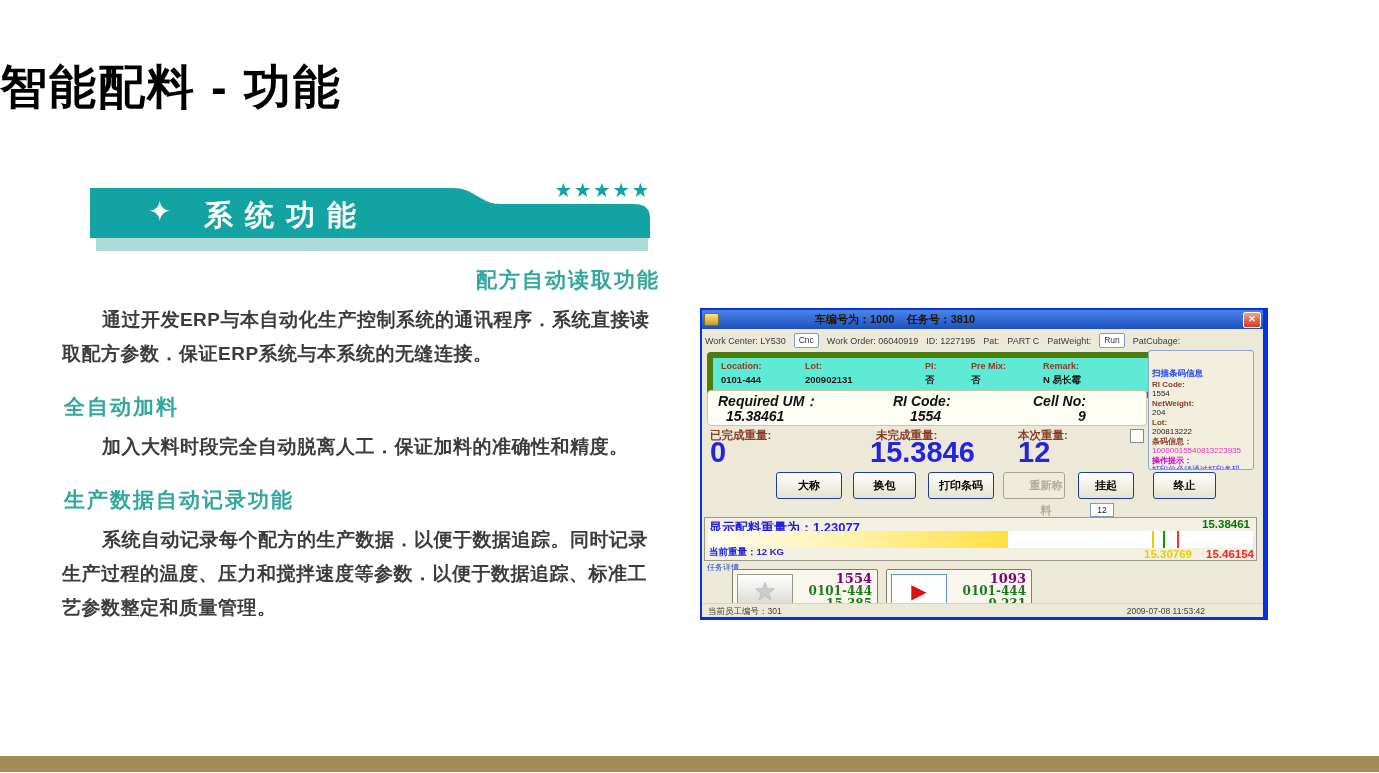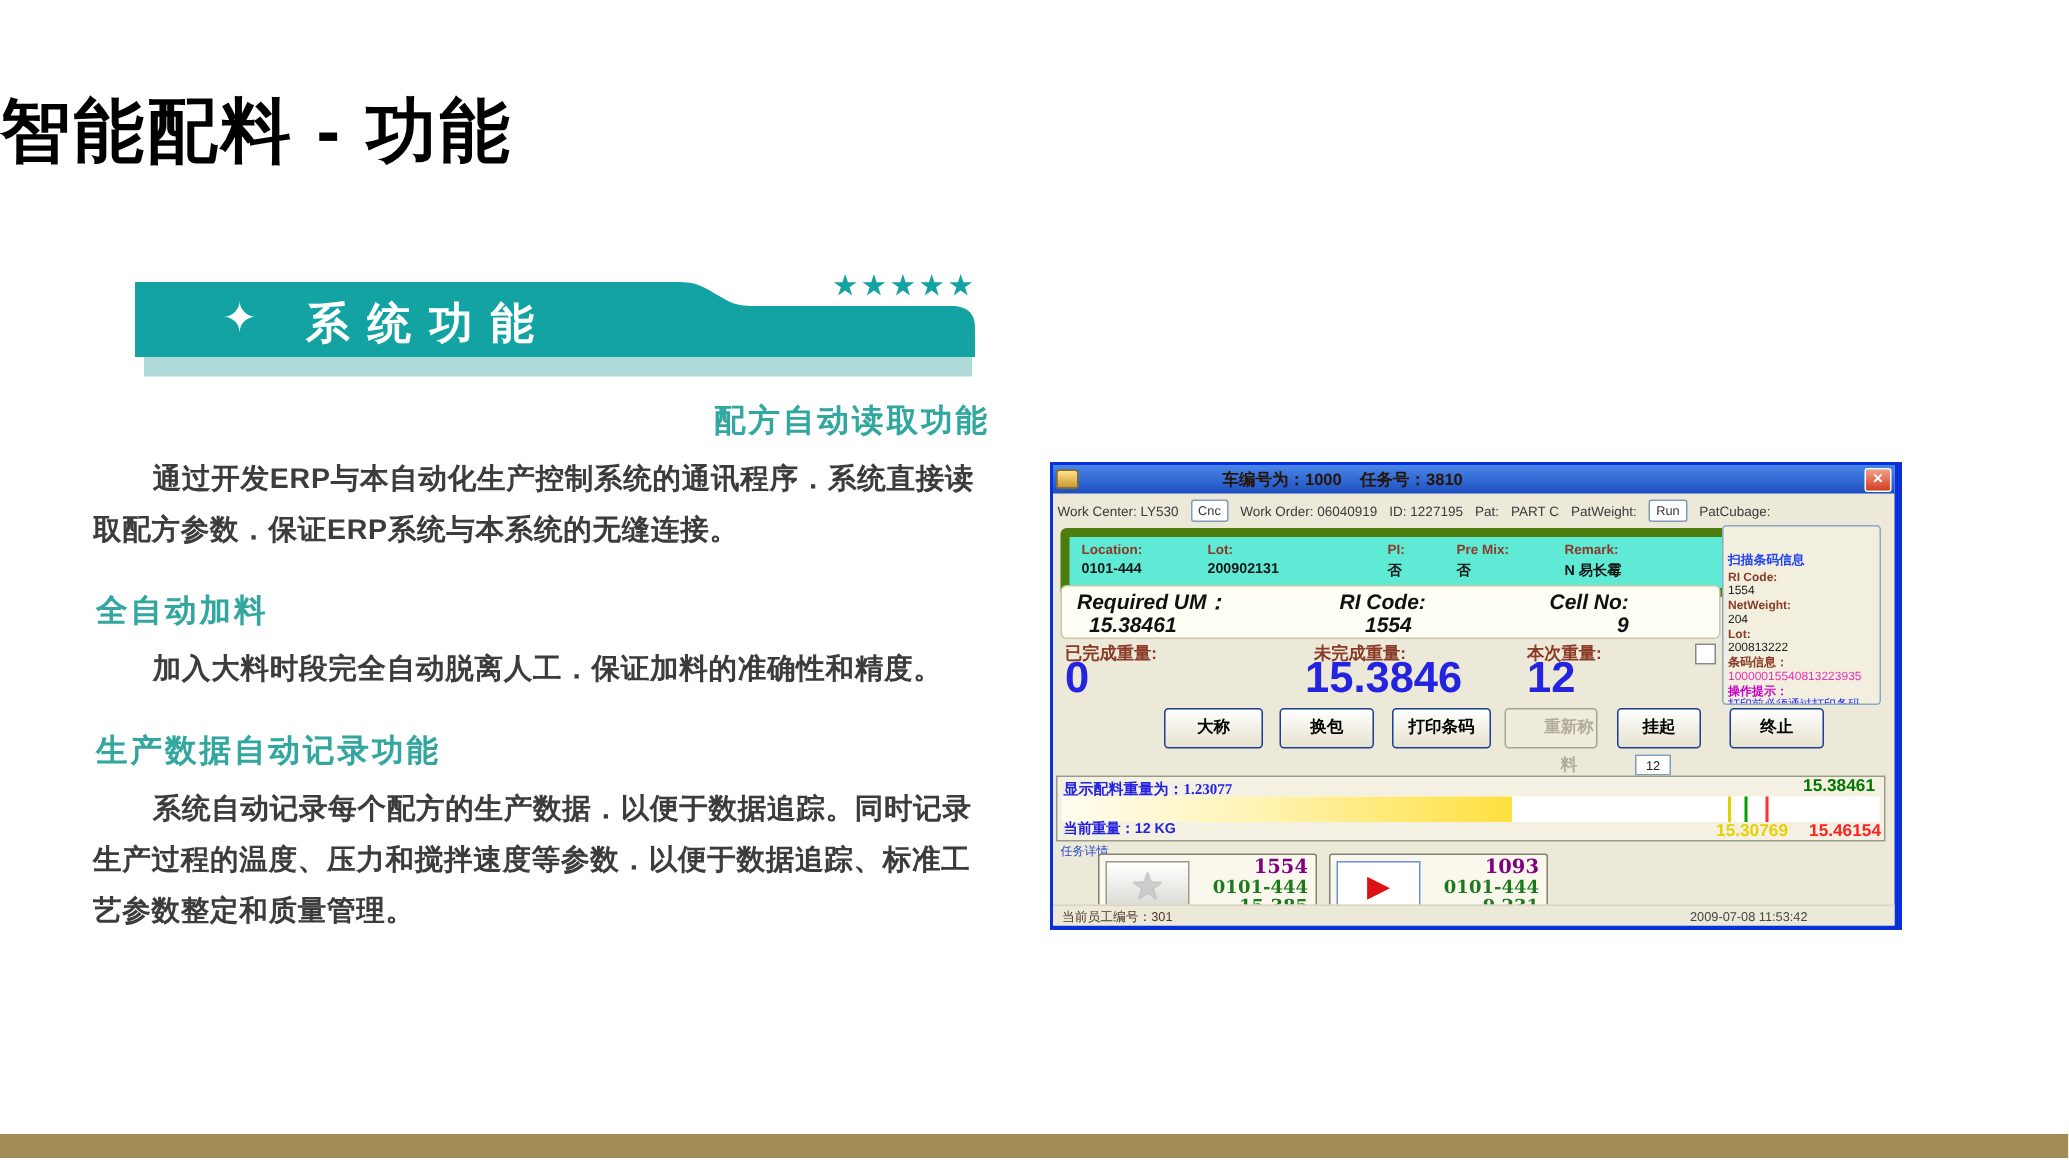--- a/index.html
+++ b/index.html
@@ -63,21 +63,21 @@
 
   .xpbtn{position:absolute;top:162px;height:27px;background:linear-gradient(#ffffff,#e6e2ce);
       border:1px solid #1c3f94;border-radius:3px;font-size:11px;font-weight:700;color:#000;
       text-align:center;line-height:25px;box-sizing:border-box;cursor:default;}
   .xpbtn.dis{color:#b2ad9a;border-color:#a8a494;background:#f0ecdc;padding-left:24px;}
   .qty{position:absolute;left:388px;top:193px;width:22px;height:12px;background:#fff;
       border:1px solid #7F9DB9;font-size:8.5px;text-align:center;line-height:12px;}
 
   .pbox{position:absolute;left:2px;top:207px;width:553px;height:44px;background:#F4F1E2;
       border:1px solid #9a9a8a;box-sizing:border-box;}
-  .p-tl{position:absolute;left:4px;top:1px;color:#2222E0;font-size:10px;font-weight:700;font-family:Liberation Serif, serif;}
+  .p-tl{position:absolute;left:4px;top:1px;color:#2222E0;font-size:13px;font-weight:700;}
   .p-tr{position:absolute;right:6px;top:0;color:#007800;font-size:11.5px;font-weight:700;}
   .pbar{position:absolute;left:3px;top:13px;right:3px;height:17px;background:#fff;}
   .pfill{height:100%;background:linear-gradient(to right,#FFFDF0 0%,#FFF3B0 45%,#FFE040 100%);}
   .pm{position:absolute;top:0;width:2px;height:100%;}
   .pm-y{left:81.5%;background:#E0D000;}
   .pm-g{left:83.5%;background:#00A000;}
   .pm-r{left:86%;background:#FF3030;}
   .p-bl{position:absolute;left:4px;bottom:1px;color:#2222E0;font-size:9.5px;font-weight:700;}
   .p-low{position:absolute;right:64px;bottom:0;color:#E8D000;font-size:11.5px;font-weight:700;}
   .p-high{position:absolute;right:2px;bottom:0;color:#FF2020;font-size:11.5px;font-weight:700;}

